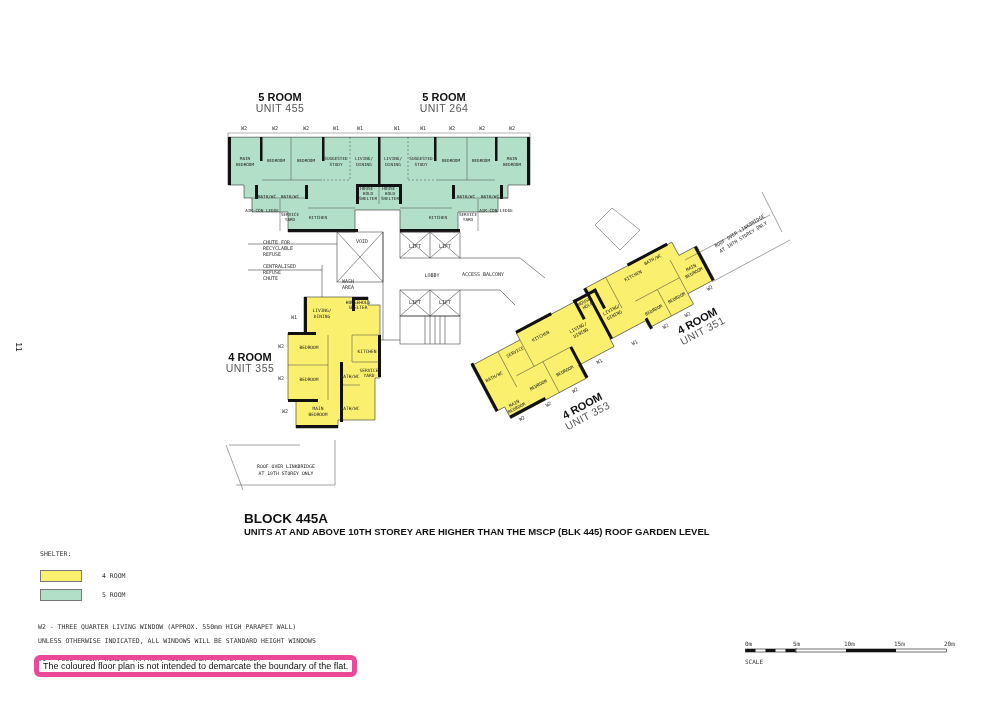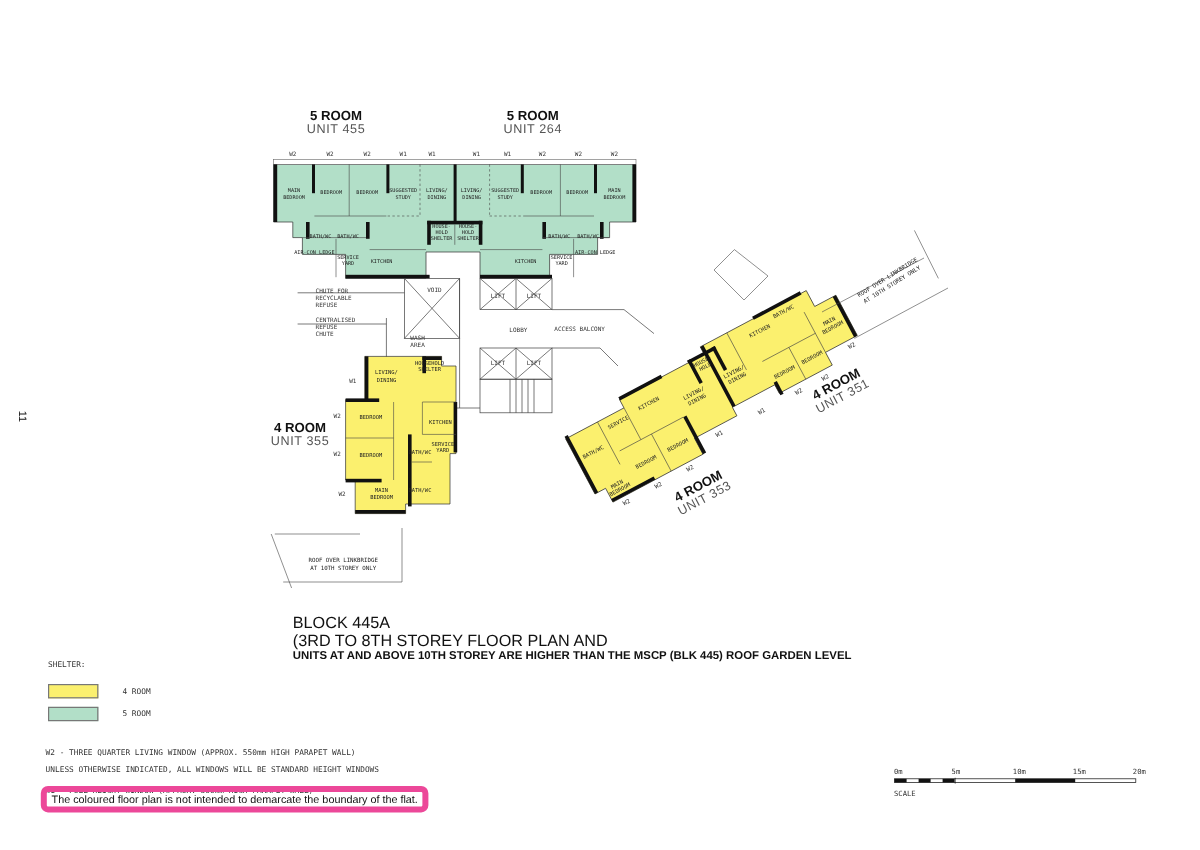--- a/index.html
+++ b/index.html
@@ -1,20 +1,20 @@
 <!DOCTYPE html>
 <html><head>
 <meta charset="utf-8">
 <style>
   html, body { margin: 0; padding: 0; background: #ffffff; }
   body { width: 1000px; height: 708px; position: relative; overflow: hidden; font-family: "Liberation Sans", sans-serif; color: #111; }
   .abs { position: absolute; }
   .unit-title { font-weight: bold; font-size: 11px; text-align: center; line-height: 11px; }
   .unit-sub { font-size: 10.5px; color: #555; text-align: center; letter-spacing: 0.5px; line-height: 11px; }
-  .title-main { font-weight: normal; font-size: 13.5px; line-height: 15px; }
+  .title-main { font-weight: bold; font-size: 13.5px; line-height: 15px; }
   .title-sub { font-weight: bold; font-size: 9.5px; line-height: 11px; }
   .legend-text { font-family: "DejaVu Sans Mono", monospace; font-size: 6.5px; color: #333; }
   .swatch { width: 40px; height: 10px; border: 1px solid #777; }
   .disclaimer { border: 5px solid #ec4899; border-radius: 6px; font-size: 9px; padding: 1px 4px; color: #111; }
   .page-no { font-size: 9px; transform: rotate(90deg); transform-origin: center; }
   .scale-lbl { font-family: "DejaVu Sans Mono", monospace; font-size: 6px; color: #333; }
   svg text { font-family: "DejaVu Sans Mono", monospace; }
 </style>
 </head>
 <body>
@@ -303,21 +303,20 @@
     <path d="M595,225 L612,208 L640,230 L620,250 Z"></path>
   </g>
   <g font-size="4.8" fill="#222" text-anchor="middle" transform="rotate(-32 742 235)">
     <text x="742" y="232">ROOF OVER LINKBRIDGE</text>
     <text x="742" y="239">AT 10TH STOREY ONLY</text>
   </g>
 </svg>
 
 <div class="abs" style="left:244px; top:511px;">
   <div class="title-main">BLOCK 445A</div>
-  <div class="title-main">(3RD TO 8TH STOREY FLOOR PLAN AND</div>
   <div class="title-sub">UNITS AT AND ABOVE 10TH STOREY ARE HIGHER THAN THE MSCP (BLK 445) ROOF GARDEN LEVEL</div>
 </div>
 
 <div class="abs legend-text" style="left:40px; top:550px;">SHELTER:</div>
 <div class="abs" style="left:40px; top:570px; display:flex; align-items:center; gap:20px;">
   <div class="swatch" style="background:#fbf06e;"></div>
   <span class="legend-text">4 ROOM</span>
 </div>
 <div class="abs" style="left:40px; top:589px; display:flex; align-items:center; gap:20px;">
   <div class="swatch" style="background:#b2dfc8;"></div>

